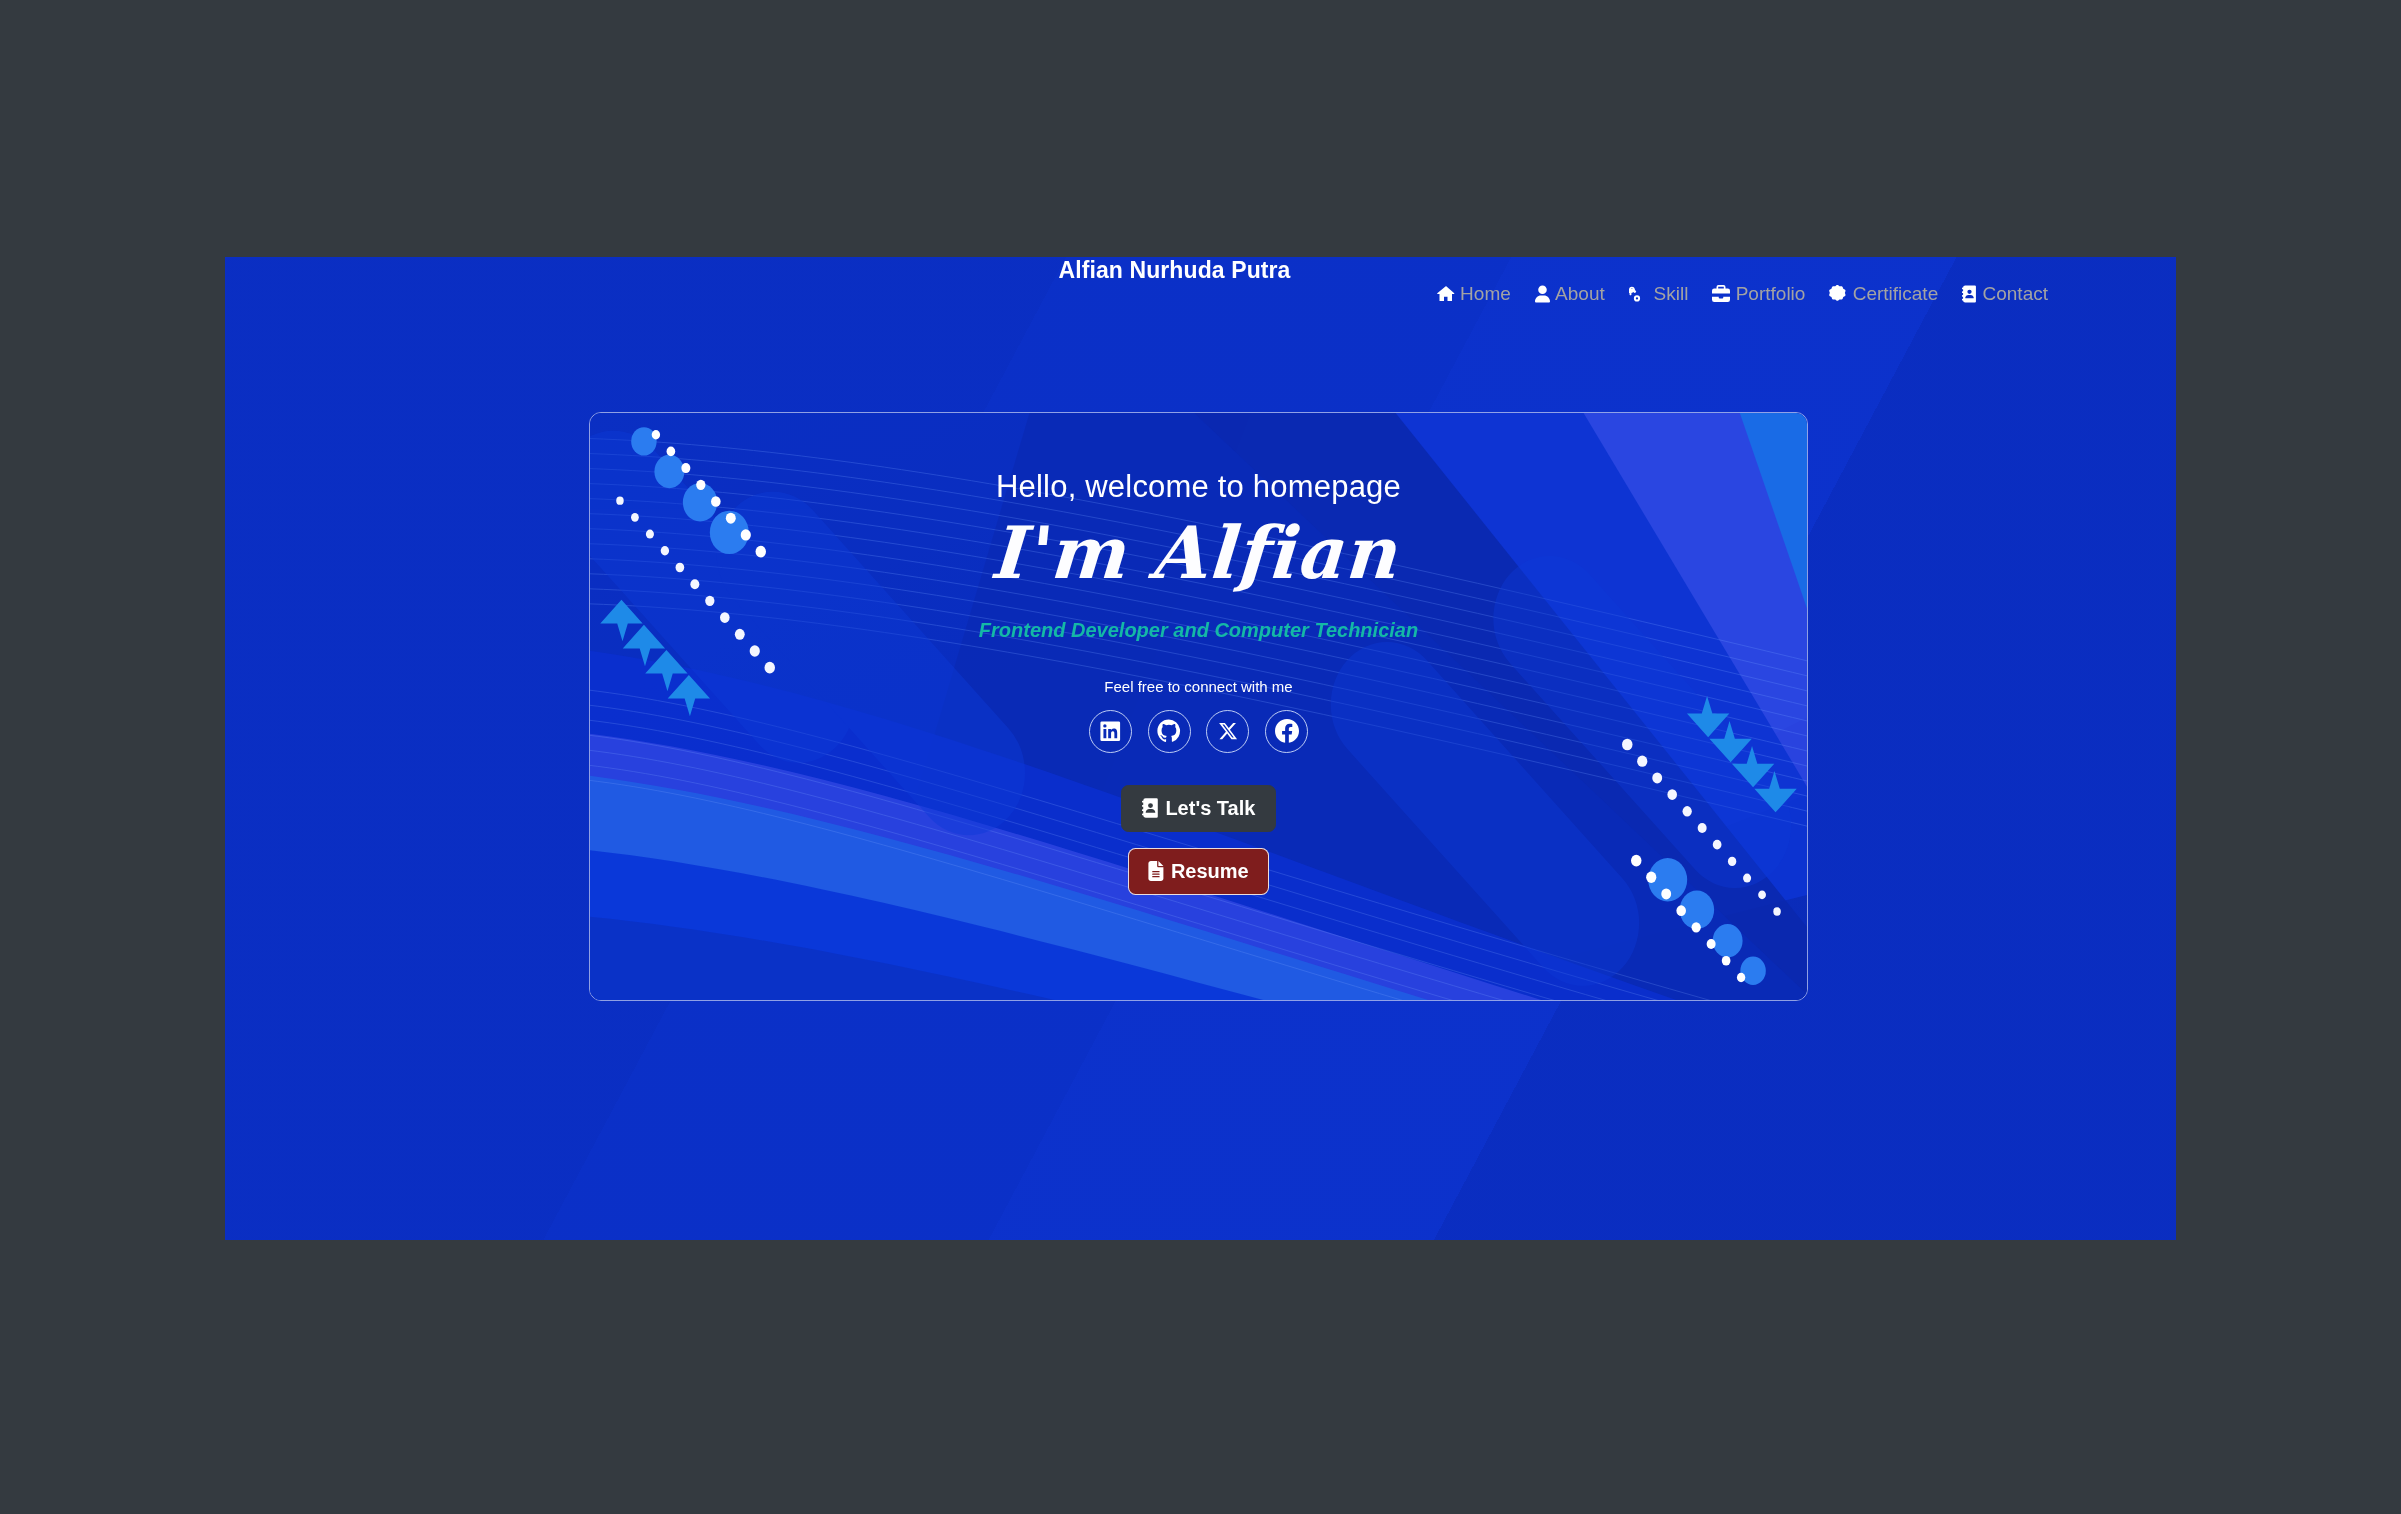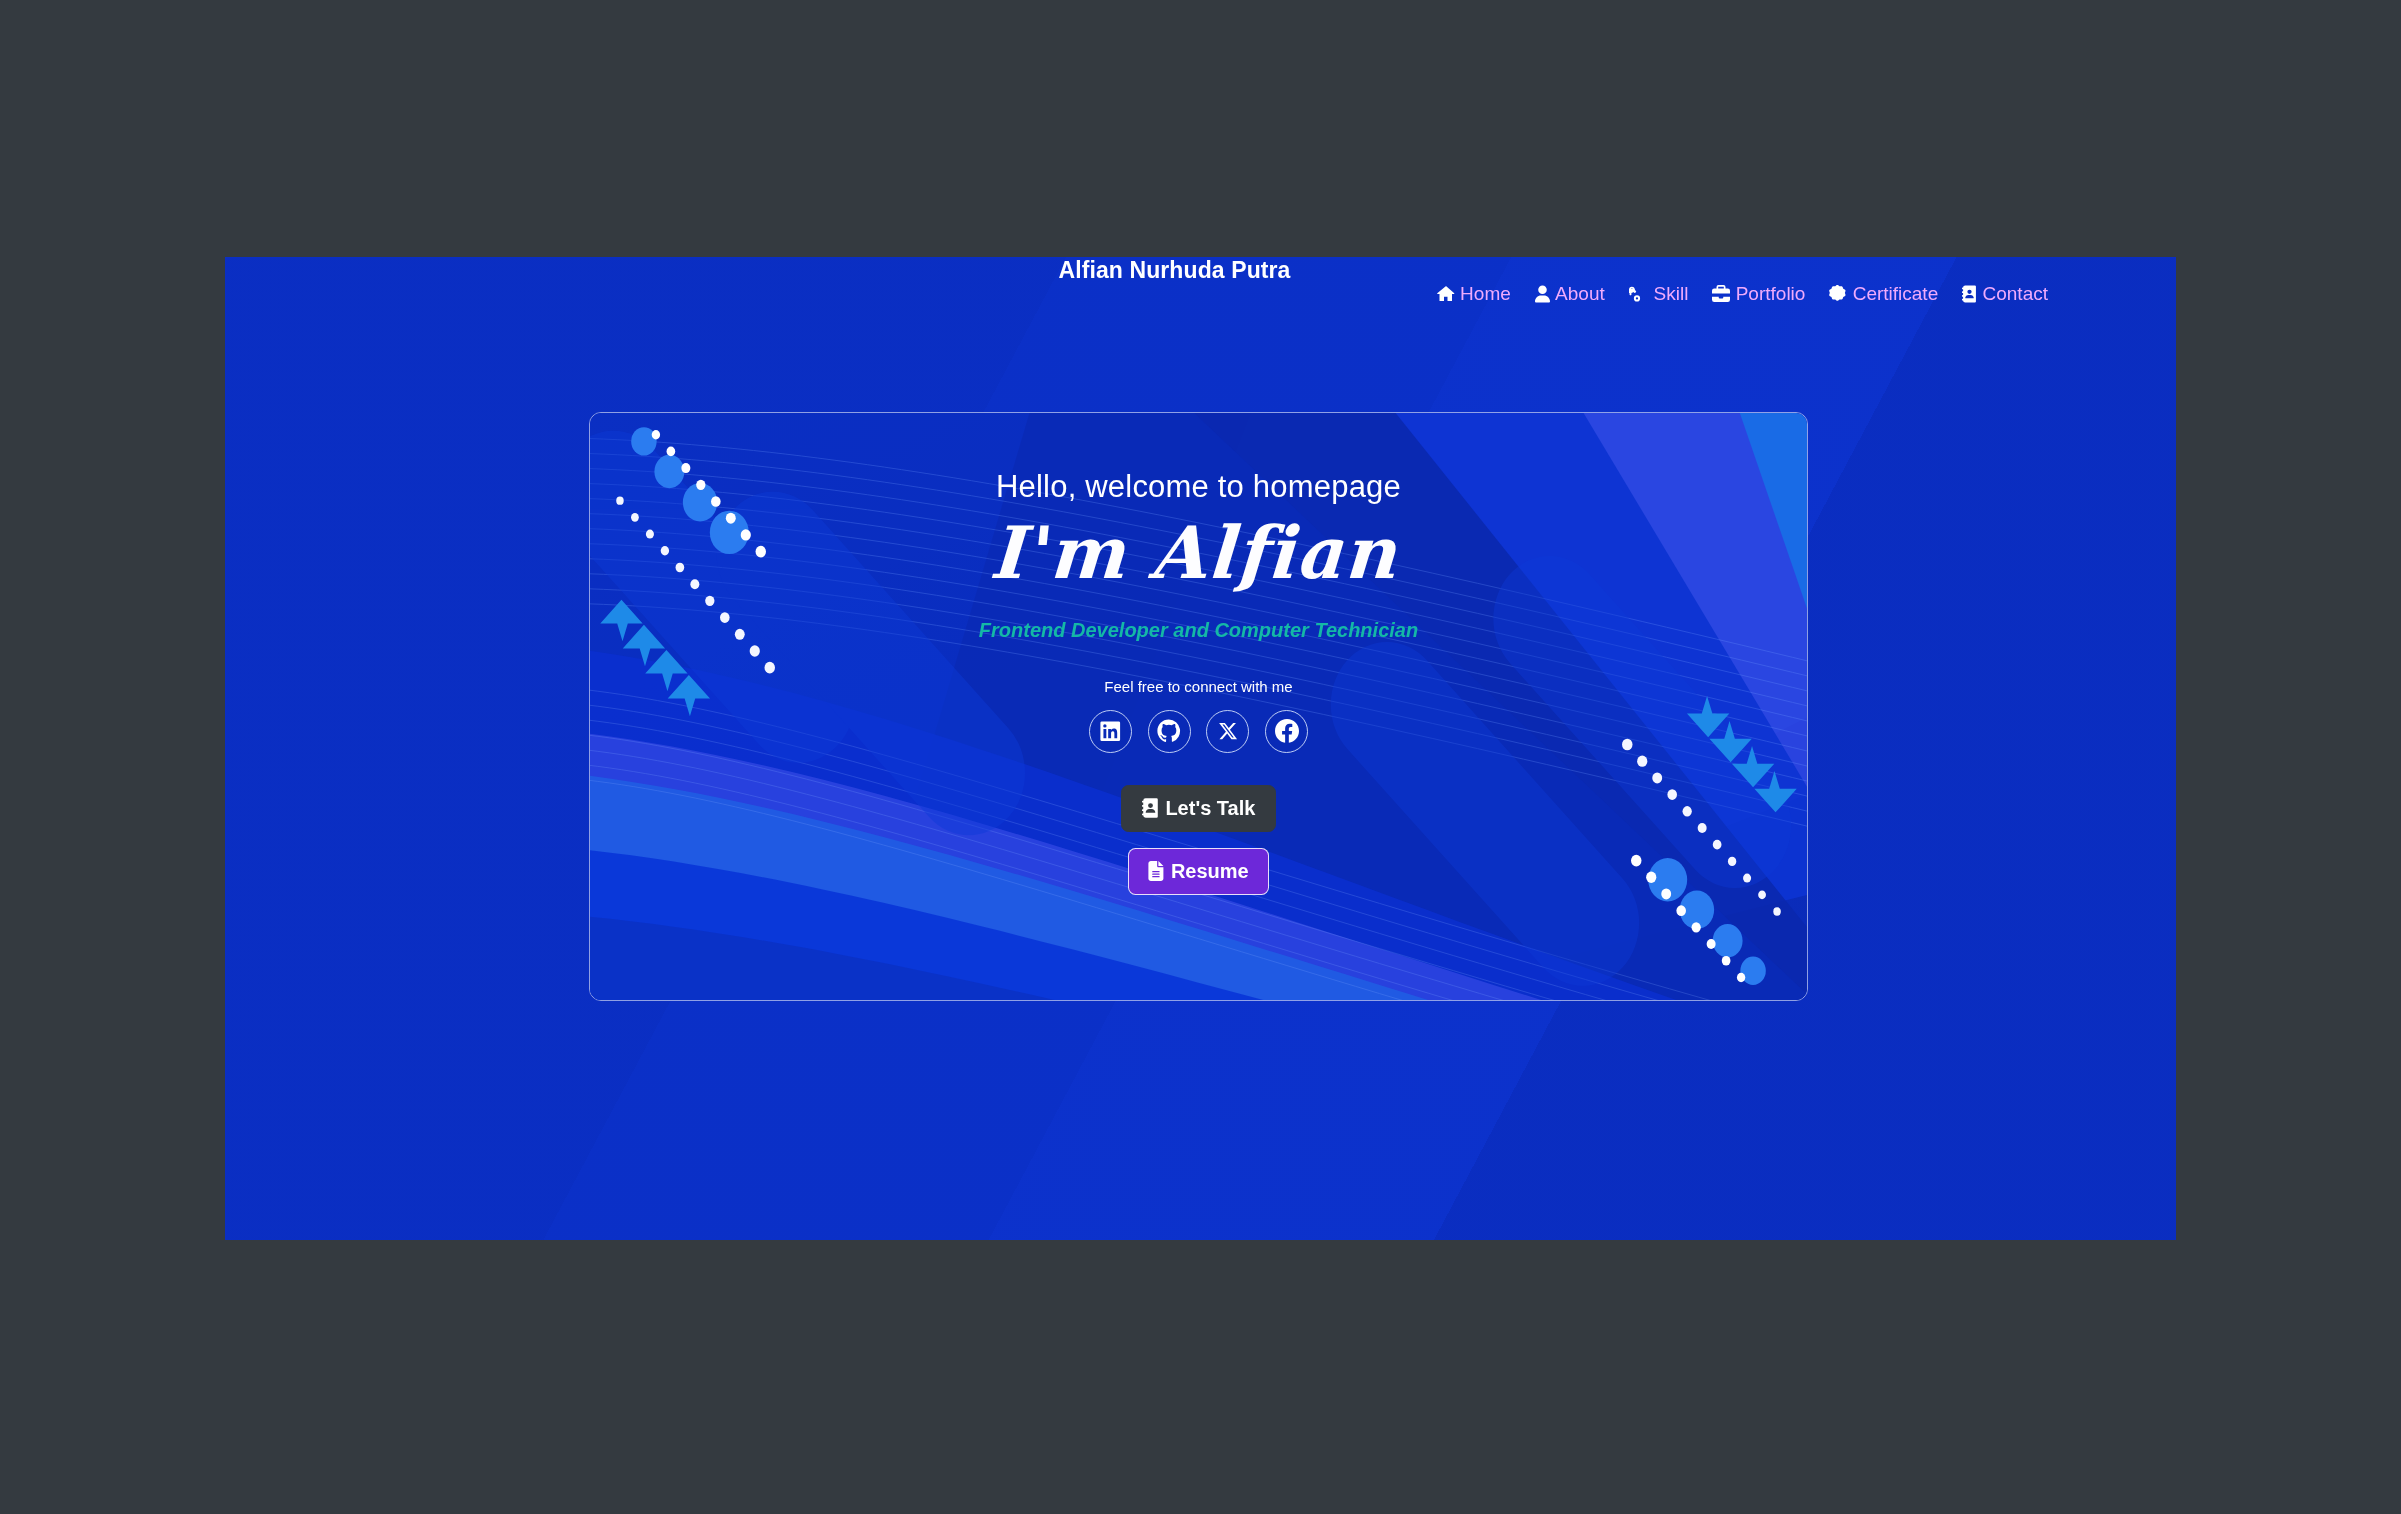--- a/index.html
+++ b/index.html
@@ -44,21 +44,21 @@
   #brand{
     color:#fff; font-size:23px; font-weight:bold;
     letter-spacing:0.1px; white-space:nowrap;
   }
   #navlinks{
     margin-left:auto;
     display:flex; align-items:center; gap:24px;
   }
   .navlink{
     display:flex; gap:5.3px;
-    color:#f0abfc; font-size:19px; text-decoration:none;
+    color:#a3a3a3; font-size:19px; text-decoration:none;
     white-space:nowrap; line-height:1;
   }
   .navlink .ico{ display:flex; align-items:center; }
   .navlink svg{ fill:#ffffff; display:block; }
 
   
   #hero{
     position:absolute;
     left:364px; top:155px;
     width:1219px; height:589px;
@@ -123,21 +123,21 @@
     display:flex; align-items:center; gap:6.8px;
     height:47px; padding:0 19.5px;
     border-radius:7.5px;
     font-size:20px; font-weight:bold;
     color:#fff; cursor:pointer;
     white-space:nowrap;
     line-height:1;
   }
   .btn svg{ fill:#ffffff; display:block; }
   #btnTalk{ background:#343a40; border:1.5px solid #343a40; }
-  #btnResume{ background:#6d28d9; border:1.5px solid rgba(255,255,255,.85); }
+  #btnResume{ background:#7f1d1d; border:1.5px solid rgba(255,255,255,.85); }
 </style>
 </head>
 <body>
 
 <div id="page">
 
   <nav id="navbar">
     <div id="brand">Alfian Nurhuda Putra</div>
 
     <div id="navlinks">

